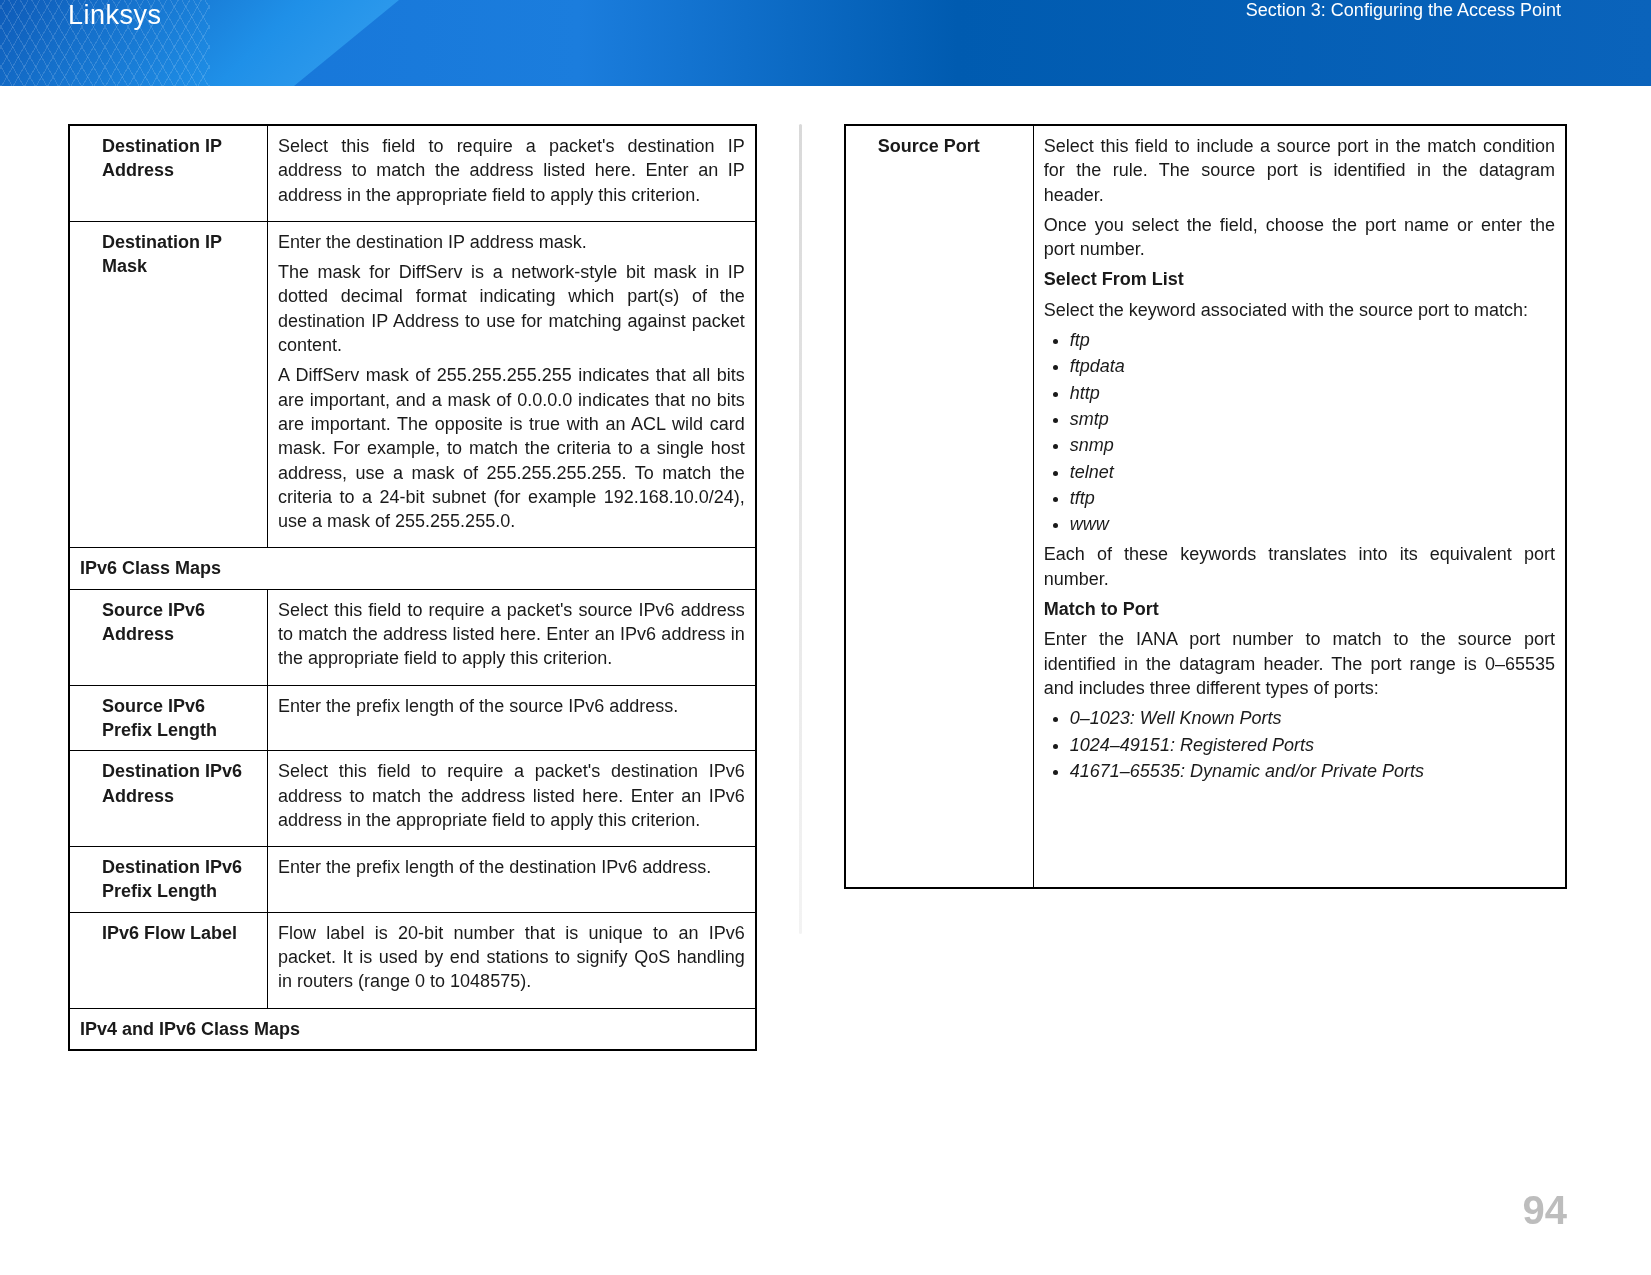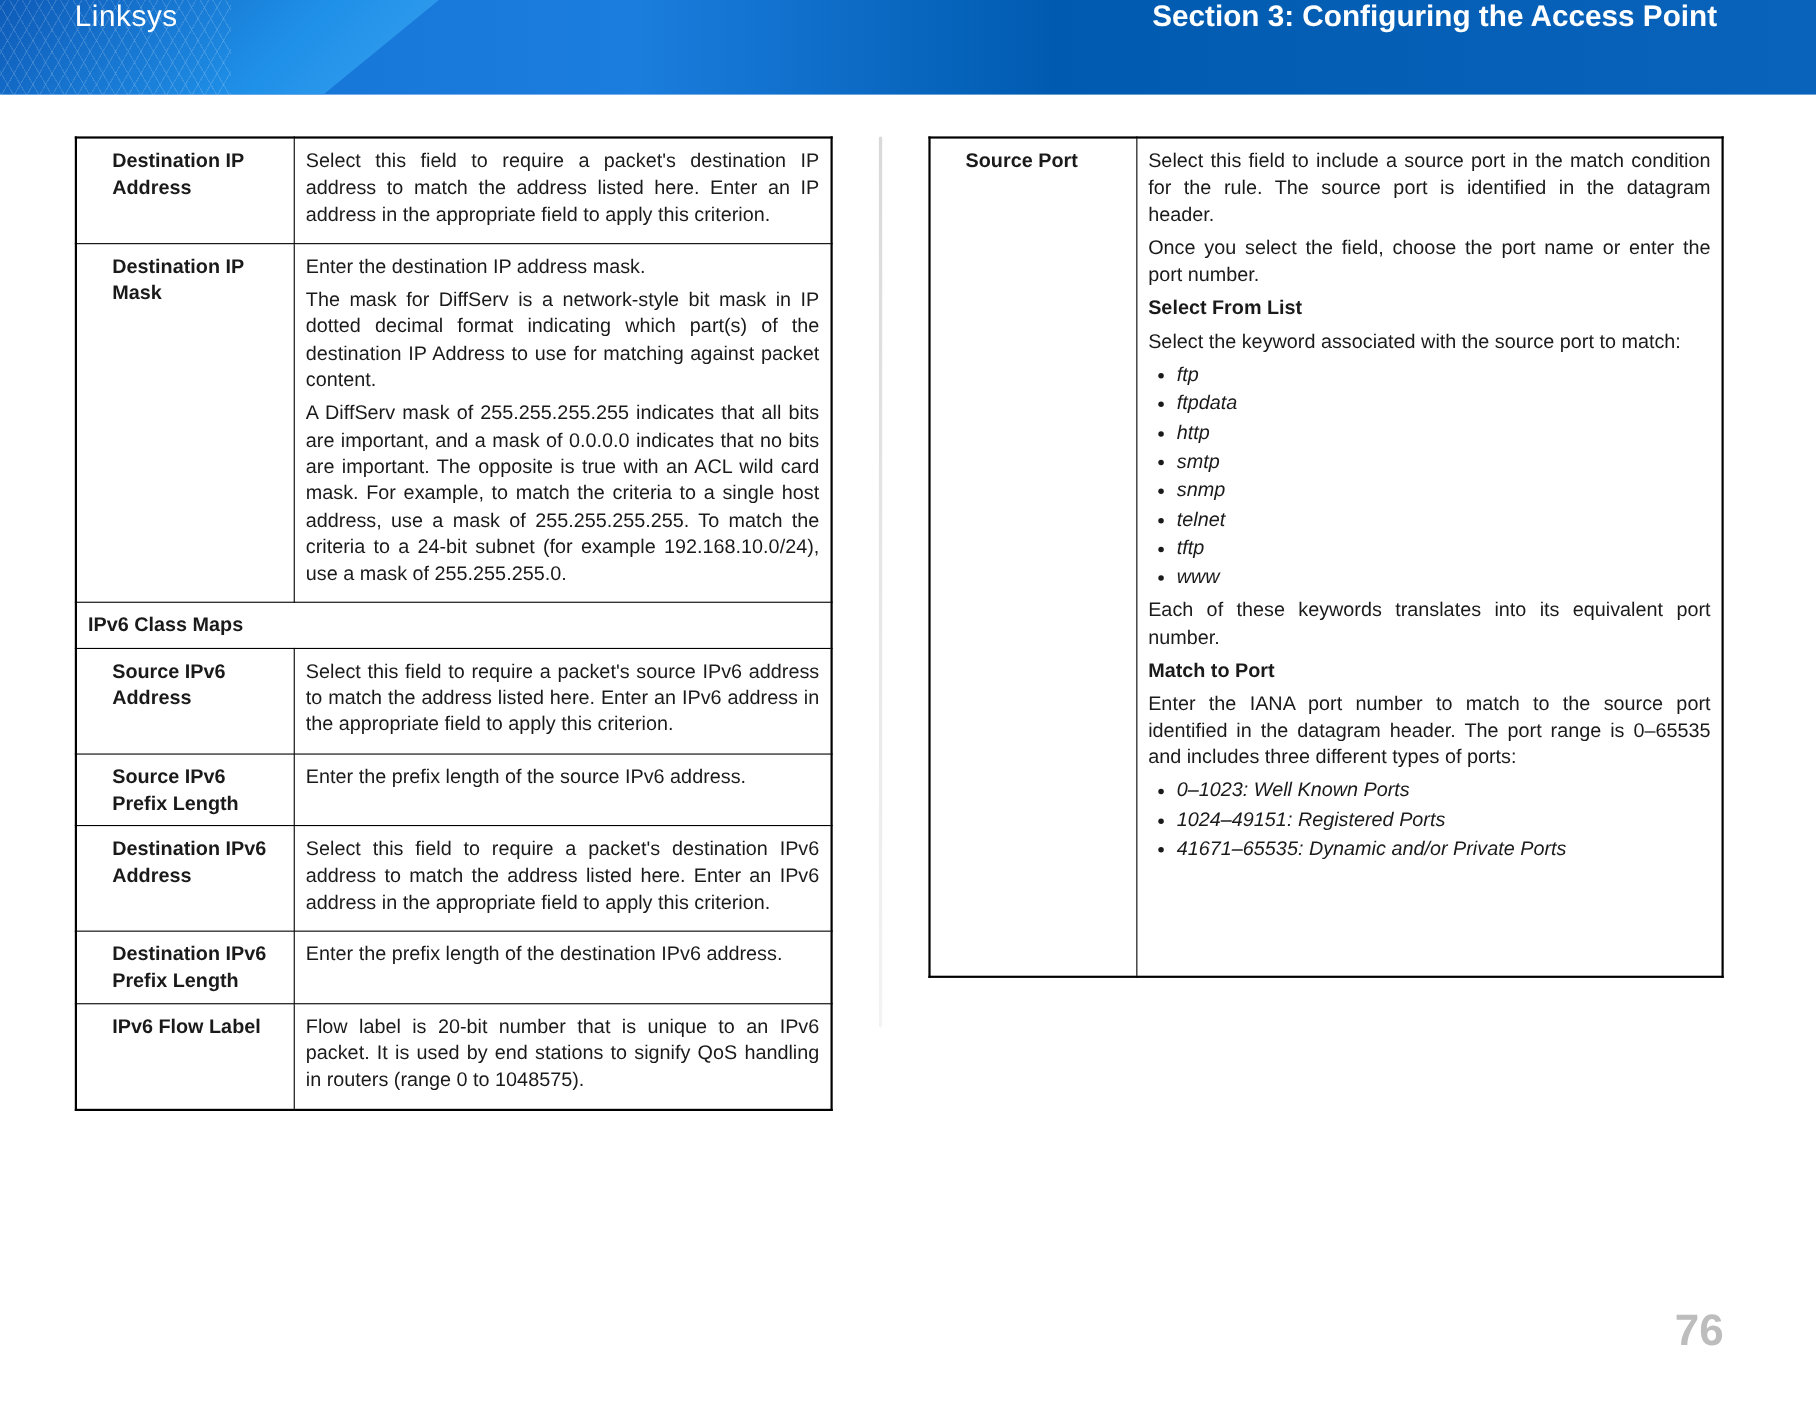--- a/index.html
+++ b/index.html
@@ -4,21 +4,21 @@
 <style>
   html,body{margin:0;padding:0;background:#fff;font-family:"Segoe UI",Arial,Helvetica,sans-serif;color:#1a1a1a;}
   .page{width:1651px;height:1275px;position:relative;background:#fff;overflow:hidden;}
   
   .header{position:relative;height:86px;background:linear-gradient(90deg,#1472d6 0%,#1b7ddd 35%,#005bb0 58%,#0a63bb 100%);color:#fff;display:flex;align-items:flex-start;justify-content:space-between;padding:0 90px 0 68px;}
   .header .ribbon{position:absolute;left:0;top:0;width:420px;height:86px;background:linear-gradient(135deg,#0e5bb8 0%,#1f90e8 60%,#39a1ef 100%);clip-path:polygon(0 0,95% 0,70% 100%,0 100%);}
   .header .mesh{position:absolute;left:0;top:0;width:210px;height:86px;opacity:.35;background:
     repeating-linear-gradient(60deg,rgba(255,255,255,.4) 0 1px,transparent 1px 10px),
     repeating-linear-gradient(-60deg,rgba(255,255,255,.4) 0 1px,transparent 1px 10px);}
   .brand{position:relative;z-index:2;font-size:27px;font-weight:400;letter-spacing:.5px;}
-  .section{position:relative;z-index:2;font-size:27px;font-weight:700;}
+  .section{position:relative;z-index:2;font-size:18px;font-weight:400;}
   
   .body{padding:38px 84px 0 68px;display:flex;gap:42px;align-items:flex-start;}
   .col{flex:1 1 0;}
   .col.right{flex:1.05 1 0;}
   table.defs{border-collapse:collapse;width:100%;border:2px solid #000;}
   table.defs td,table.defs th{border:1px solid #000;padding:8px 10px;vertical-align:top;font-size:18px;line-height:1.35;}
   table.defs td.label{width:155px;font-weight:700;padding-left:32px;}
   .right table.defs td.label{width:145px;}
   table.defs td.sect{font-weight:700;background:#fff;}
   .sub{margin:0 0 6px 0;}
@@ -88,20 +88,23 @@
             <td class="just">
               <p class="sub">Enter the prefix length of the destination IPv6 address.</p>
             </td>
           </tr>
           <tr>
             <td class="label">IPv6 Flow Label</td>
             <td class="just">
               <p class="sub">Flow label is 20-bit number that is unique to an IPv6 packet. It is used by end stations to signify QoS handling in routers (range 0 to 1048575).</p>
             </td>
           </tr>
+          <tr>
+            <td class="sect" colspan="2">IPv4 and IPv6 Class Maps</td>
+          </tr>
         </tbody>
       </table>
     </div>
 
     <div class="divider"></div>
 
     <div class="col right">
       <table class="defs">
         <tbody>
           <tr>
@@ -130,14 +133,14 @@
                 <li>41671–65535: Dynamic and/or Private Ports</li>
               </ul>
               <div style="height:90px"></div>
             </td>
           </tr>
         </tbody>
       </table>
     </div>
   </div>
 
-  <div class="pageno">76</div>
+  <div class="pageno">94</div>
 </div>
 
 </body></html>

